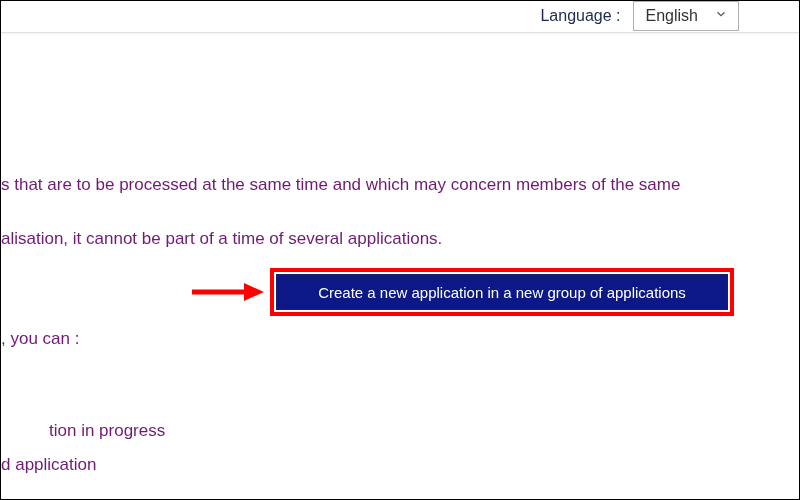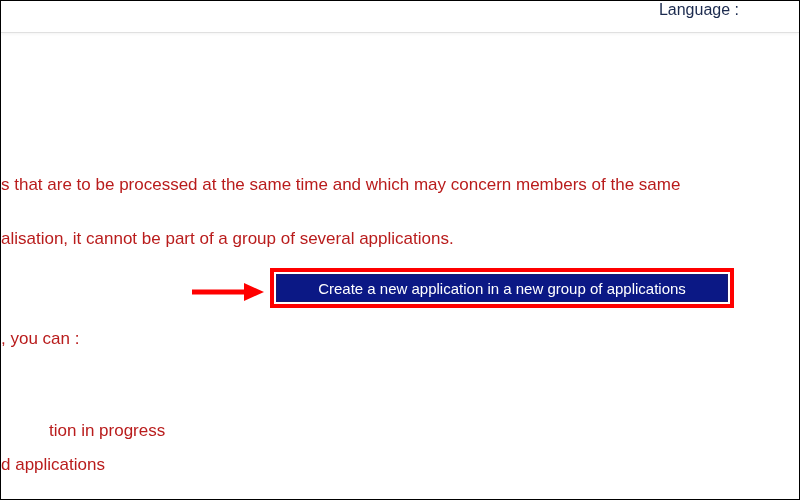--- a/index.html
+++ b/index.html
@@ -46,35 +46,35 @@
       cursor: pointer;
     }
     .lang-select .chev {
       position: absolute;
       right: 10px;
       top: 50%;
       transform: translateY(-50%);
     }
     .body-text {
       position: absolute;
-      color: #b91c1c;
+      color: #701a75;
       font-size: 17px;
       line-height: 1.4;
     }
     .line1 { top: 172px; left: 0; }
     .line2 { top: 226px; left: 0; }
     .line3 { top: 326px; left: 0; text-align: center; }
     .line4 { top: 418px; left: 0; margin-left: 48px; }
     .line5 { top: 452px; left: 0; }
     .highlight-box {
       position: absolute;
       top: 267px;
       left: 269px;
       width: 464px;
-      height: 40px;
+      height: 48px;
       border: 4px solid #ff0000;
       padding: 2px;
       background: #fff;
     }
     .cta-button {
       width: 100%;
       height: 100%;
       background: #0b1885;
       border: 1px solid #1a1a6e;
       color: #ffffff;
@@ -89,28 +89,36 @@
       top: 280px;
       left: 189px;
     }
   </style>
 </head>
 <body>
 
 <div class="topbar">
   <div class="lang-wrap">
     <span class="lang-label">Language :</span>
+    <div class="lang-select">
+      <span>English</span>
+      <span class="chev">
+        <svg width="14" height="14" viewBox="0 0 24 24" fill="none" stroke="#555" stroke-width="2">
+            <polyline points="6 9 12 15 18 9"></polyline>
+          </svg>
+      </span>
+    </div>
   </div>
 </div>
 
 <div class="body-text line1">s that are to be processed at the same time and which may concern members of the same</div>
-<div class="body-text line2">alisation, it cannot be part of a group of several applications.</div>
+<div class="body-text line2">alisation, it cannot be part of a time of several applications.</div>
 <div class="body-text line3">, you can :</div>
 <div class="body-text line4">tion in progress</div>
-<div class="body-text line5">d applications</div>
+<div class="body-text line5">d application</div>
 
 <svg class="arrow" width="74" height="22">
   <line x1="2" y1="11" x2="58" y2="11" stroke="#ff0000" stroke-width="5"></line>
   <polygon points="54,2 74,11 54,20" fill="#ff0000"></polygon>
 </svg>
 
 <div class="highlight-box">
   <button class="cta-button">Create a new application in a new group of applications</button>
 </div>
 

